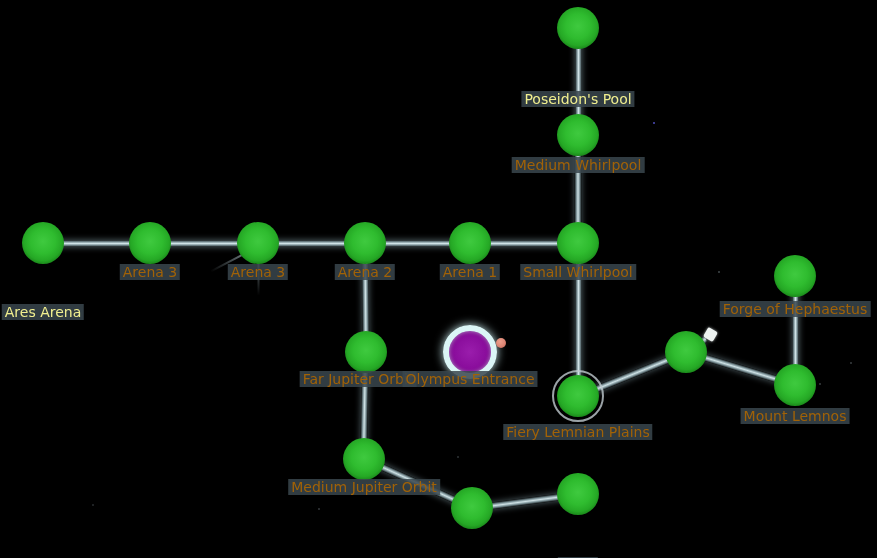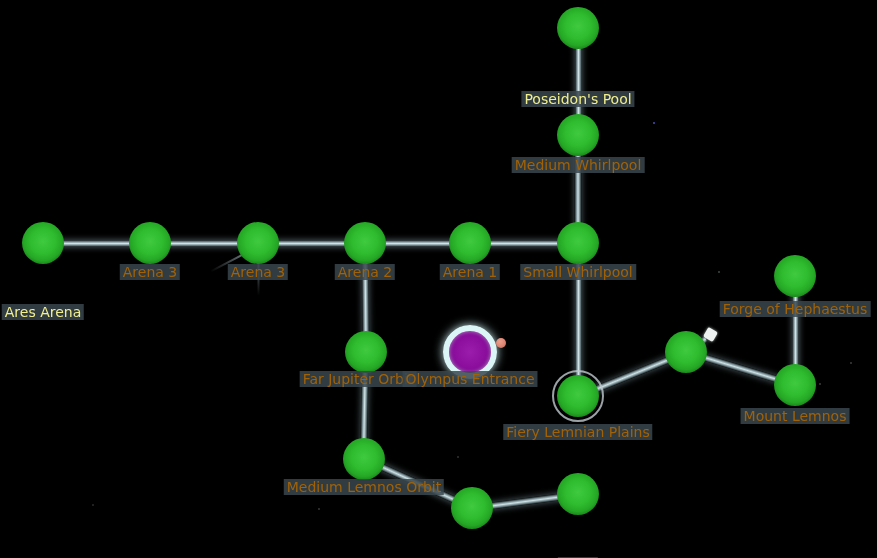--- a/index.html
+++ b/index.html
@@ -160,19 +160,19 @@
     <div class="node-label" style="left: 358px; top: 371px;">Far Jupiter Orbit</div>
     <div class="portal" style="left: 443px; top: 325px;"></div>
     <div class="node-label" style="left: 470px; top: 371px;">Olympus Entrance</div>
     <div class="node" style="left: 665px; top: 331px;"></div>
     <div class="ring" style="left: 552px; top: 370px;"></div>
     <div class="node" style="left: 557px; top: 375px;"></div>
     <div class="node-label" style="left: 578px; top: 424px;">Fiery Lemnian Plains</div>
     <div class="node" style="left: 774px; top: 364px;"></div>
     <div class="node-label" style="left: 795px; top: 408px;">Mount Lemnos</div>
     <div class="node" style="left: 343px; top: 438px;"></div>
-    <div class="node-label" style="left: 364px; top: 479px;">Medium Lemnos Orbit</div>
+    <div class="node-label" style="left: 364px; top: 479px;">Medium Jupiter Orbit</div>
     <div class="node" style="left: 451px; top: 487px;"></div>
     <div class="node" style="left: 557px; top: 473px;"></div>
     <div class="node-label special" style="left: 578px; top: 517px;">Zeus</div>
     <div class="marker-square" style="left: 704.5px; top: 328.5px; transform: rotate(30deg);"></div>
     <div class="marker-dot" style="left: 496px; top: 338px;"></div>
   </div>
 
 </body></html>

